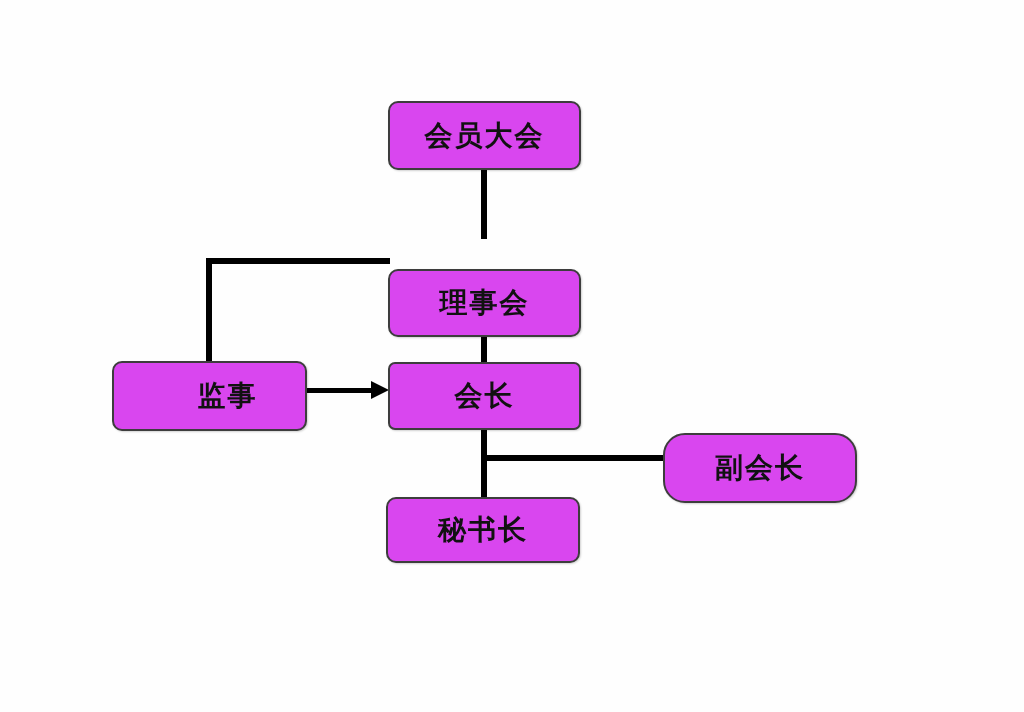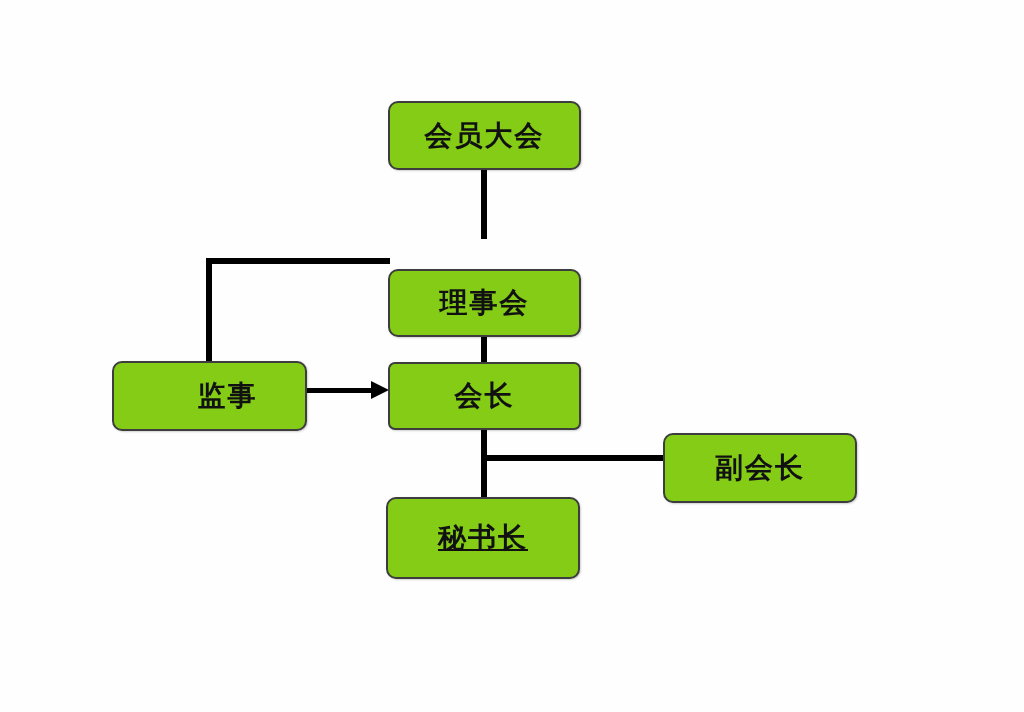--- a/index.html
+++ b/index.html
@@ -11,21 +11,21 @@
     position: relative;
     width: 1024px;
     height: 712px;
     background: #fefefe;
     font-family: "Liberation Sans", sans-serif;
     overflow: hidden;
   }
   .node {
     position: absolute;
     box-sizing: border-box;
-    background: #84cc16;
+    background: #d946ef;
     border: 2.5px solid #3d3d3d;
     border-radius: 10px;
     display: flex;
     align-items: center;
     justify-content: center;
     font-size: 28px;
     font-weight: bold;
     color: #111111;
     letter-spacing: 2px;
     box-shadow: 1px 1px 2px rgba(0,0,0,0.18);
@@ -43,22 +43,22 @@
     border-top: 9px solid transparent;
     border-bottom: 9px solid transparent;
     border-left: 18px solid #000000;
     z-index: 1;
   }
   
   #node-assembly   { left: 388px; top: 101px; width: 193px; height: 69px; }
   #node-council    { left: 388px; top: 237px; width: 193px; height: 68px; margin-top: 32px; }
   #node-supervisor { left: 112px; top: 361px; width: 195px; height: 70px; padding-left: 36px; }
   #node-president  { left: 388px; top: 362px; width: 193px; height: 68px; border-radius: 7px; }
-  #node-vice       { left: 663px; top: 433px; width: 194px; height: 70px; }
-  #node-secretary  { left: 386px; top: 497px; width: 194px; height: 82px; text-decoration: underline; }
+  #node-vice       { left: 663px; top: 433px; width: 194px; height: 70px; border-radius: 22px; }
+  #node-secretary  { left: 386px; top: 497px; width: 194px; height: 66px; }
   
   #edge-assembly-council   { left: 481px; top: 168px; width: 6px;   height: 71px; }
   #edge-council-president  { left: 481px; top: 303px; width: 6px;   height: 61px; }
   #edge-council-supervisor-h { left: 206px; top: 258px; width: 184px; height: 6px; }
   #edge-council-supervisor-v { left: 206px; top: 258px; width: 6px; height: 105px; }
   #edge-supervisor-president-shaft { left: 305px; top: 388px; width: 70px; height: 5px; }
   #edge-supervisor-president-head  { left: 371px; top: 381px; }
   #edge-president-secretary { left: 481px; top: 428px; width: 6px;  height: 71px; }
   #edge-trunk-vice          { left: 484px; top: 455px; width: 181px; height: 6px; }
 </style>

